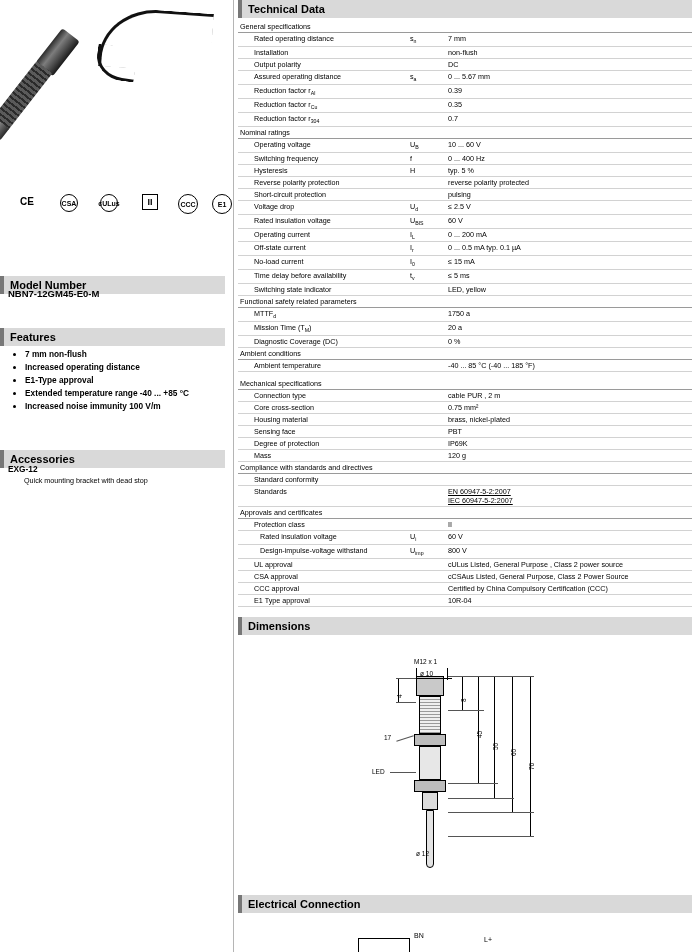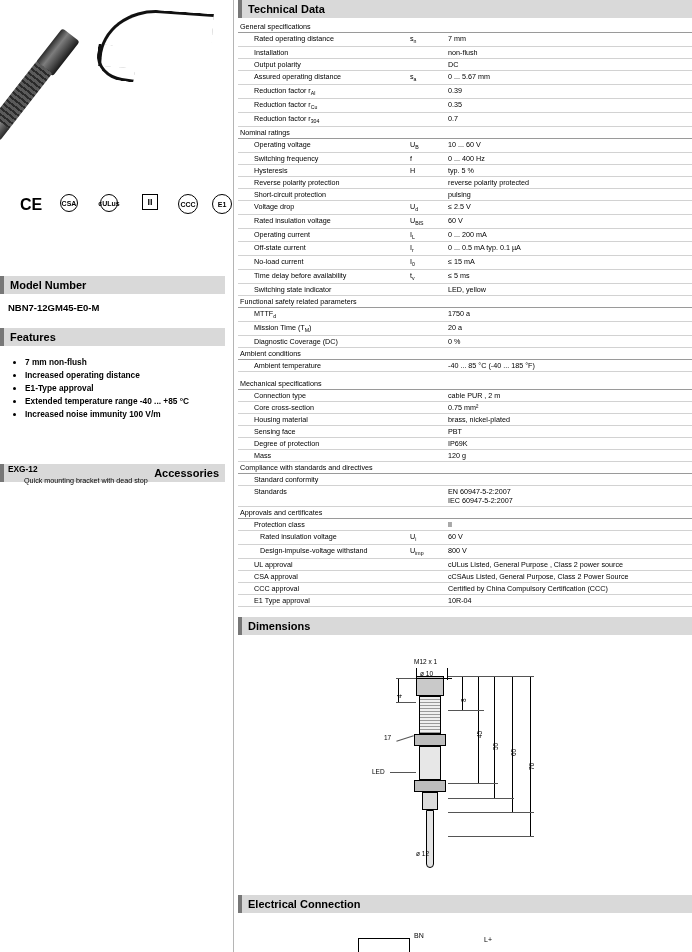--- a/index.html
+++ b/index.html
@@ -132,41 +132,41 @@
       <div class="cable"></div>
       <div class="cable2"></div>
       <div class="body-main">
         <div class="seg-head"></div>
         <div class="seg-thread"></div>
         <div class="seg-tip"></div>
       </div>
     </div>
 
     <div class="marks">
-      <span class="mark" style="left:6px;  top:4px; font-size:16px;text-align:right;">CE</span>
+      <span class="mark" style="left:6px;  top:4px; font-size:10px;text-align:right;">CE</span>
       <span class="mark mark-circle" style="left:46px; top:2px; width:18px; height:18px;">CSA</span>
       <span class="mark mark-circle" style="left:86px; top:2px; width:18px; height:18px;">cULus</span>
       <span class="mark mark-sq" style="left:128px; top:2px; width:16px; height:16px;">II</span>
       <span class="mark mark-circle" style="left:164px; top:2px; width:20px; height:20px;">CCC</span>
       <span class="mark mark-circle" style="left:198px; top:2px; width:20px; height:20px;">E1</span>
     </div>
 
     <div class="lbar" style="top:276px;">Model Number</div>
-    <div class="lsec model-no" style="top:302px;">NBN7-12GM45-E0-M</div>
+    <div class="lsec model-no" style="top:288px;">NBN7-12GM45-E0-M</div>
 
     <div class="lbar" style="top:328px;">Features</div>
-    <ul class="feat" style="position:absolute; left:14px; top:358px; width:210px;">
+    <ul class="feat" style="position:absolute; left:14px; top:350px; width:210px;">
       <li>7 mm non-flush</li>
       <li>Increased operating distance</li>
       <li>E1-Type approval</li>
       <li>Extended temperature range -40 ... +85 °C</li>
       <li>Increased noise immunity 100 V/m</li>
     </ul>
 
-    <div class="lbar" style="top:464px;text-align:right;">Accessories</div>
+    <div class="lbar" style="top:450px;">Accessories</div>
     <div class="lsec acc-name" style="top:464px;">EXG-12</div>
     <div class="lsec acc-desc" style="top:474px;margin-left:16px;">Quick mounting bracket with dead stop</div>
   </div>
 
   <div class="vdiv"></div>
 
   <div class="right">
 
     <div class="hbar">Technical Data</div>
 
@@ -381,21 +381,21 @@
             <td colspan="4">Compliance with standards and directives</td>
           </tr>
       <tr class="row-line">
             <td></td>
             <td colspan="3">Standard conformity</td>
           </tr>
       <tr class="row-line">
             <td></td>
             <td>Standards</td>
             <td></td>
-            <td style="white-space:pre-line;">EN 60947-5-2:2007
+            <td style="white-space:pre-line;text-decoration:underline;">EN 60947-5-2:2007
 IEC 60947-5-2:2007</td>
           </tr>
 
       <tr class="grp">
             <td colspan="4">Approvals and certificates</td>
           </tr>
       <tr class="row-line">
             <td></td>
             <td>Protection class</td>
             <td></td>

